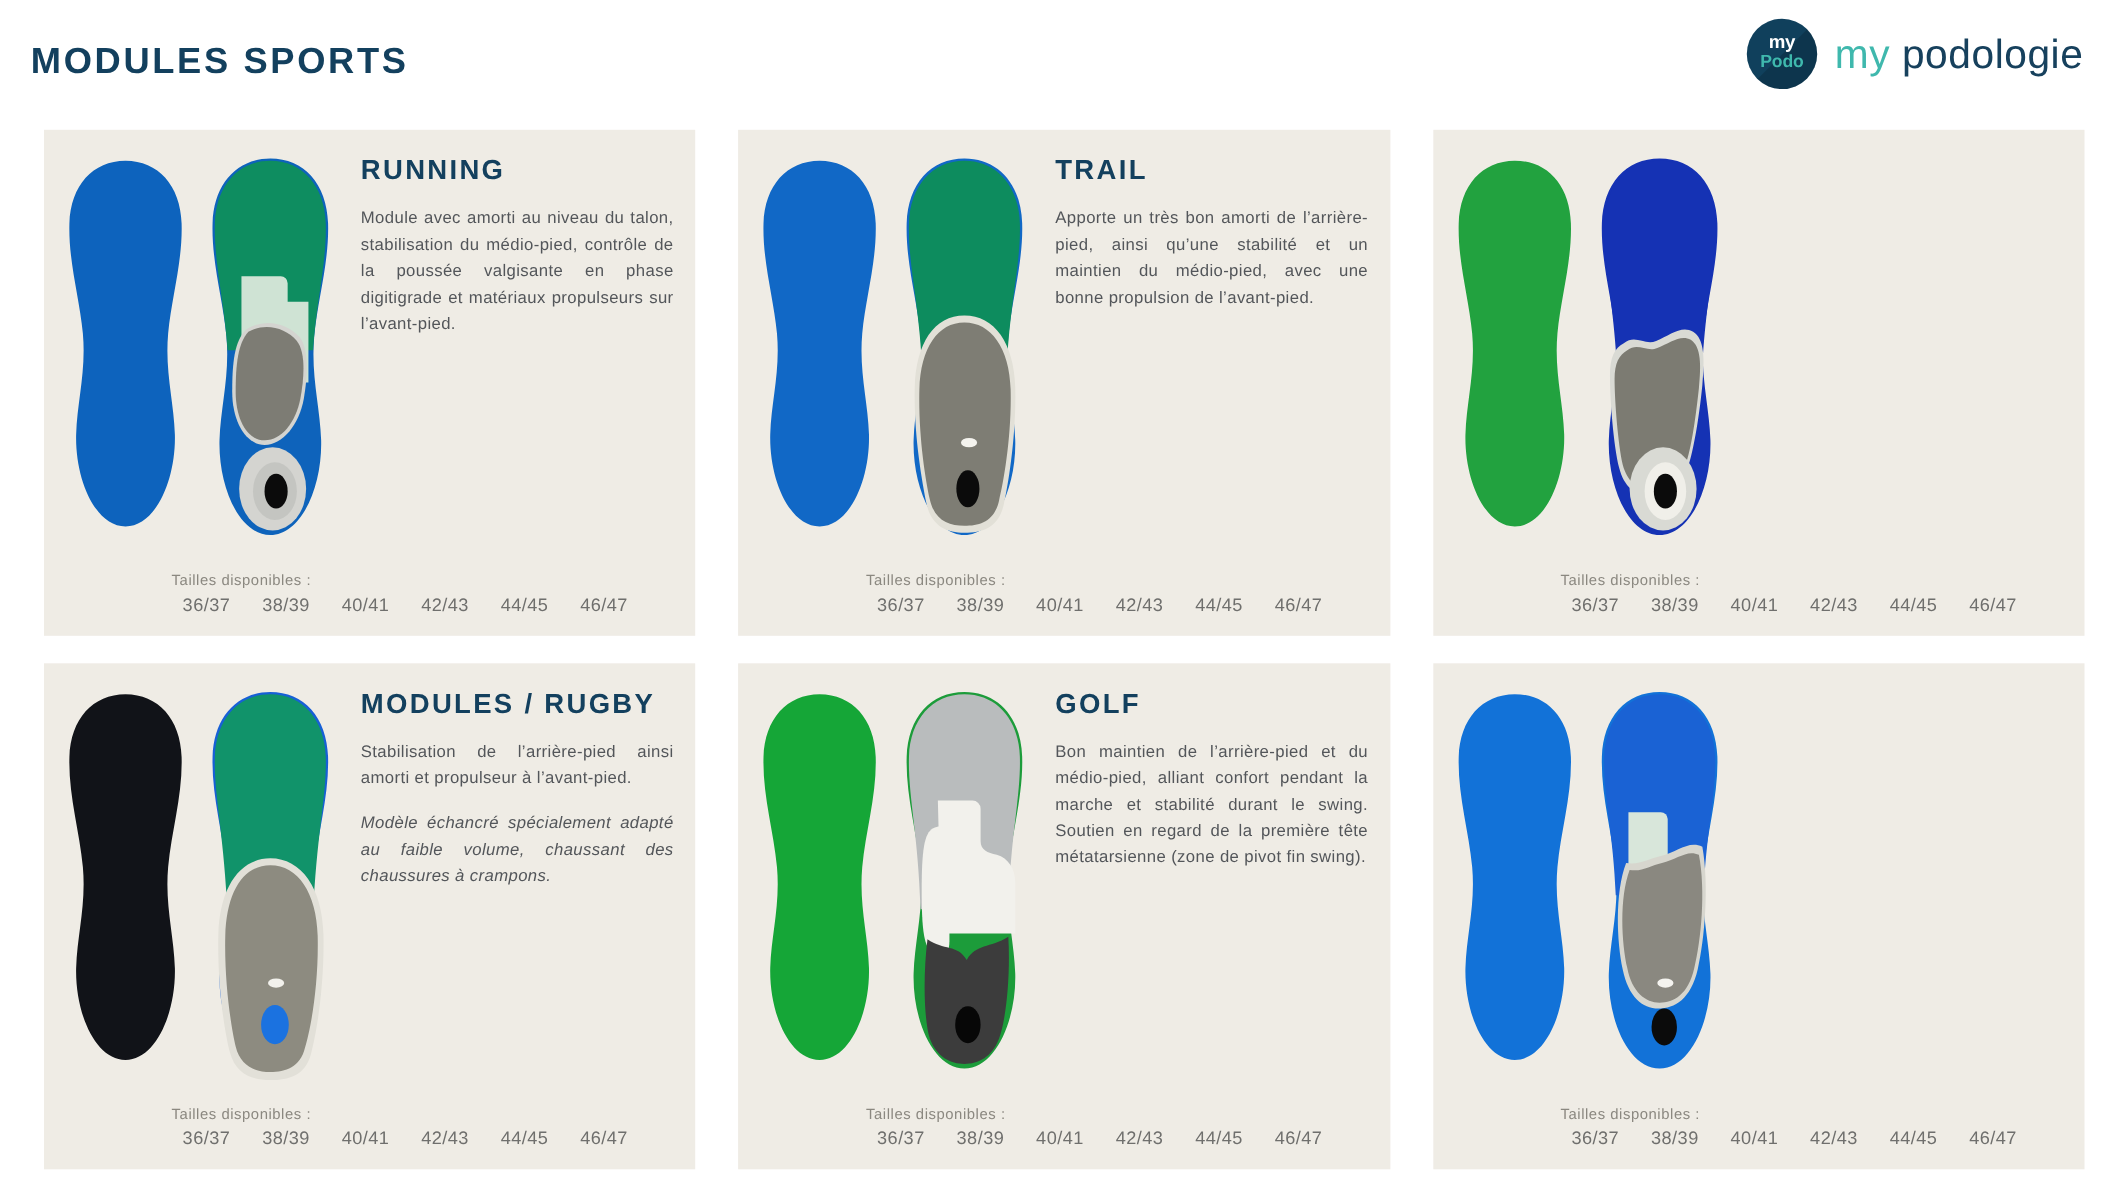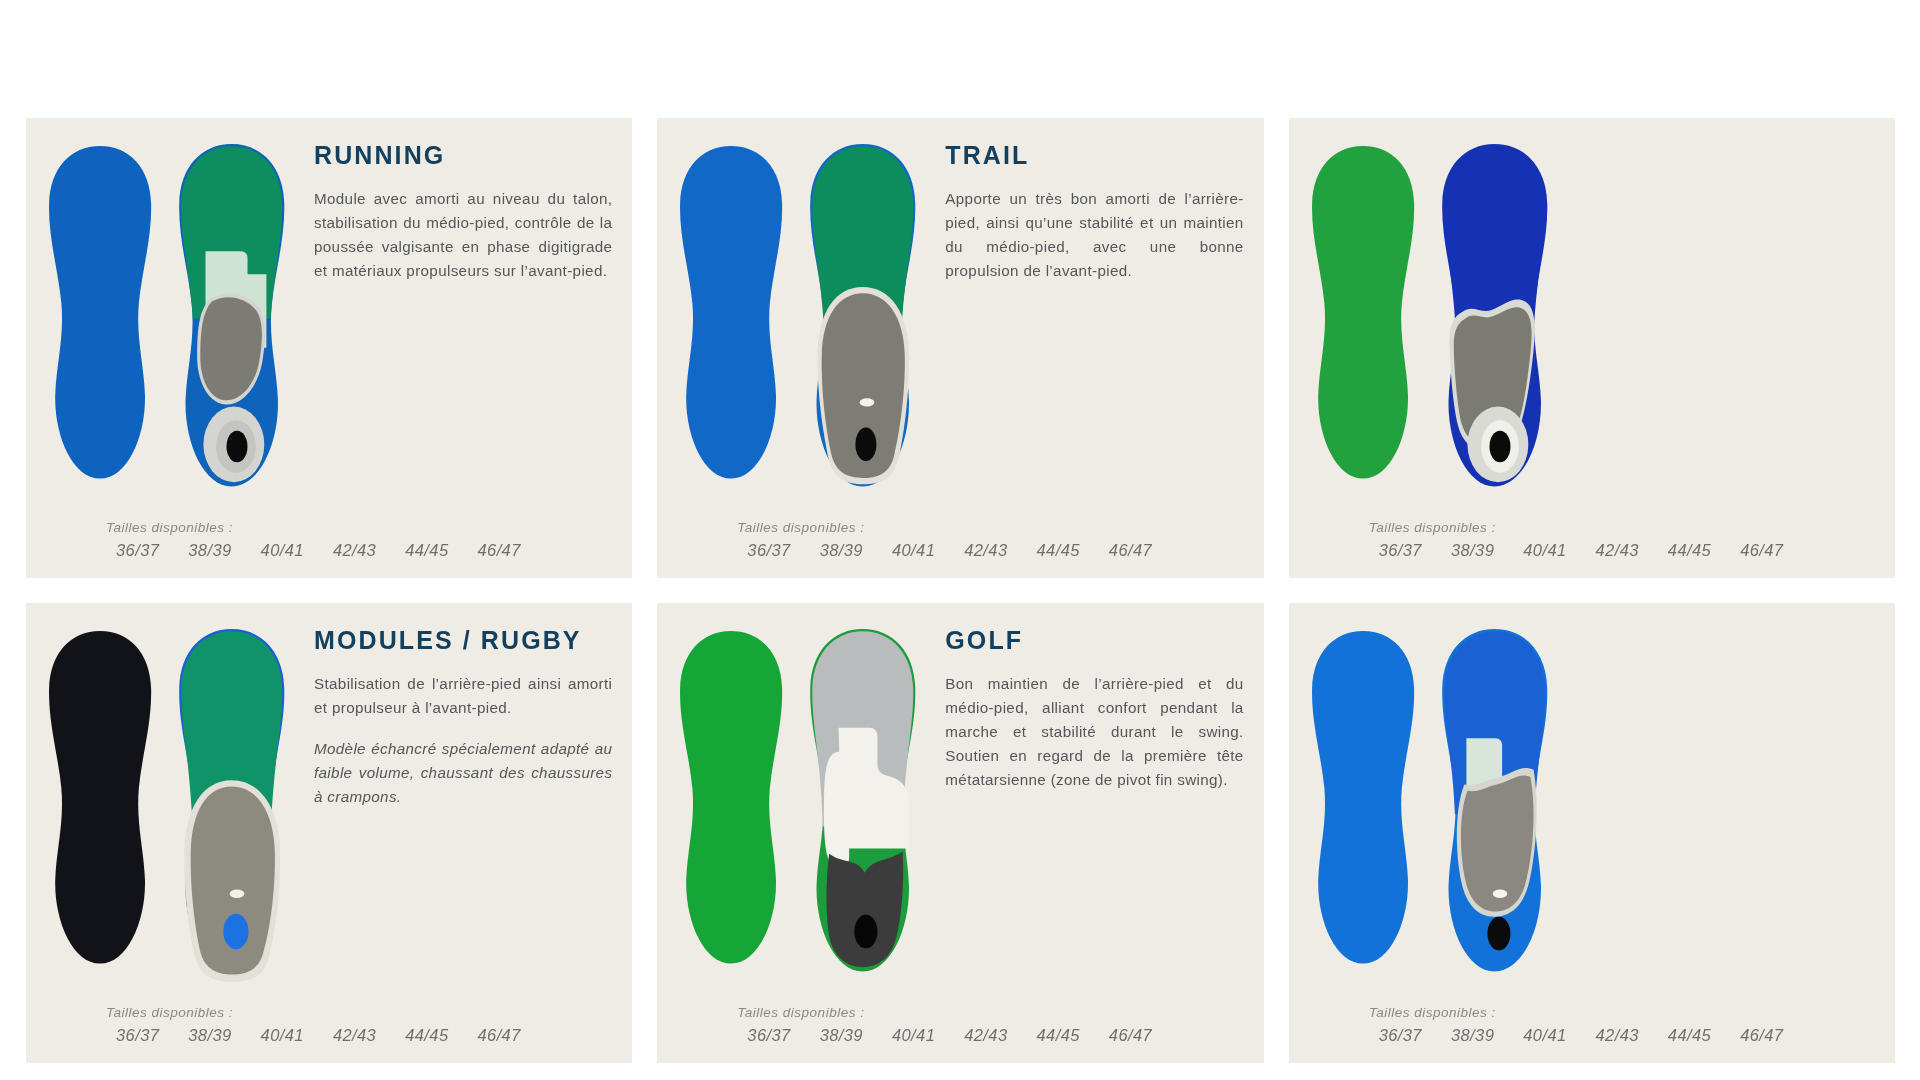--- a/index.html
+++ b/index.html
@@ -57,20 +57,21 @@
     width: 1869px; height: 945px;
     display: grid;
     grid-template-columns: repeat(3, 1fr);
     grid-template-rows: 460px 460px;
     column-gap: 25px; row-gap: 25px;
   }
   .card {
     background: #efece5;
     position: relative;
     overflow: hidden;
+    margin-left: 14px;
   }
 
   
   .art {
     position: absolute; left: 0; top: 0;
     width: 285px; height: 400px;
   }
   .art svg { display: block; }
 
   
@@ -86,37 +87,50 @@
   .card-desc {
     font-size: 15.2px; line-height: 1.58; color: #53565a;
     text-align: justify; letter-spacing: 0.35px;
     max-width: 300px;
   }
   .card-desc.italic { font-style: italic; margin-top: 17px; }
 
   
   .sizes {
     position: absolute; left: 0; right: 0; bottom: 18px;
-    padding-left: 80px;
-    font-style: italic;
+    padding-left: 116px;
   }
   .sizes-label {
     font-size: 13.5px; color: #8b8880; letter-spacing: 0.5px;
     margin-bottom: 6px;
   }
   .sizes-row { display: flex; gap: 29px; padding-left: 10px; }
   .size-chip {
     font-size: 16.5px; color: #6f6f6d; letter-spacing: 0.4px;
   }
 </style>
 </head>
 <body>
 
 <div class="page">
 
+  <div class="header">
+    <div class="page-title">MODULES SPORTS</div>
+    <div class="brand">
+      <div class="brand-mark">
+        <div class="sheen"></div>
+        <div class="bm-top">my</div>
+        <div class="bm-bot">Podo</div>
+      </div>
+      <div class="brand-word">
+        <span class="w-my">my</span>
+        <span class="w-podo">podologie</span>
+      </div>
+    </div>
+  </div>
 
   <div class="grid" id="grid">
       <div class="card">
         <div class="art">
   <svg width="285" height="400" viewBox="0 0 285 400" xmlns="http://www.w3.org/2000/svg">
     <g transform="translate(18,26) scale(1.02)">
       <path d="M55 2 C84 2 104 24 105 58 C106 92 96 124 93 156 C90 190 98 216 99 246 C100 286 82 328 55 328 C28 328 10 286 11 246 C12 216 20 190 17 156 C14 124 4 92 5 58 C6 24 26 2 55 2 Z" fill="#0d63bd"></path>
     </g>
     <g transform="translate(148,24) scale(1.05)">
       <path d="M55 2 C84 2 104 24 105 58 C106 92 96 124 93 156 C90 190 98 216 99 246 C100 286 82 328 55 328 C28 328 10 286 11 246 C12 216 20 190 17 156 C14 124 4 92 5 58 C6 24 26 2 55 2 Z" fill="#0e63bb"></path>

